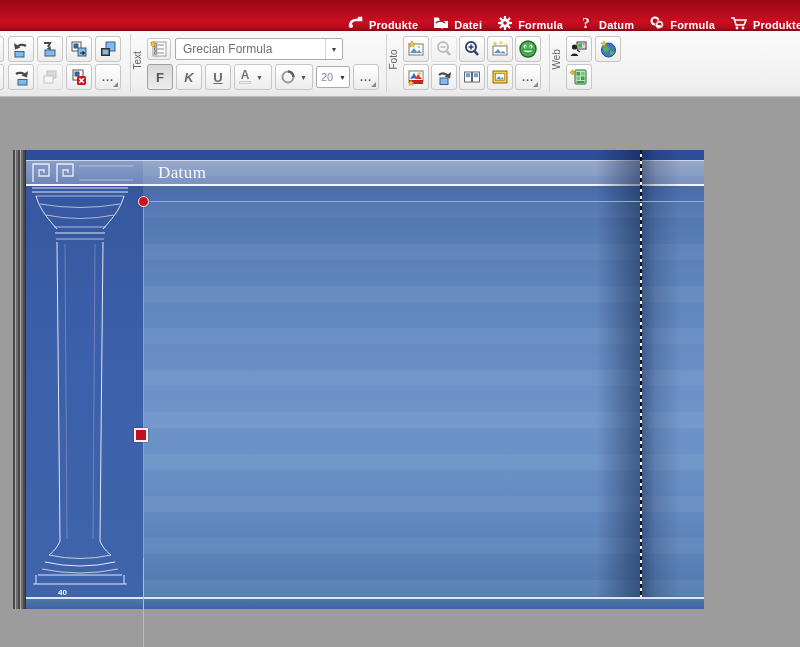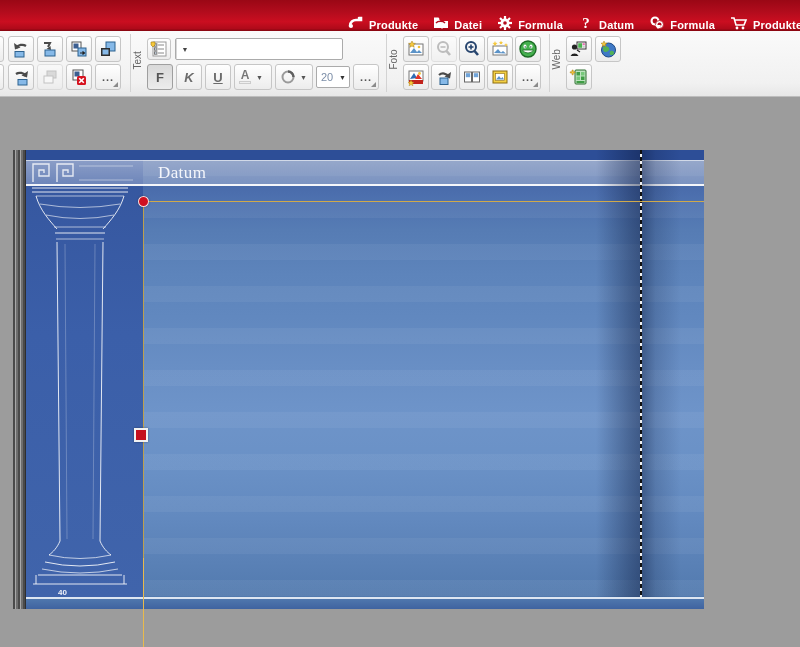--- a/index.html
+++ b/index.html
@@ -228,20 +228,21 @@
         <line x1="8" y1="4" x2="14" y2="4" stroke="#888"></line>
         <line x1="8" y1="8" x2="14" y2="8" stroke="#888"></line>
         <line x1="8" y1="12" x2="14" y2="12" stroke="#888"></line>
         <rect x="4.5" y="2.8" width="2.4" height="2.4" fill="#cfe0f0" stroke="#777"></rect>
         <rect x="4.5" y="6.8" width="2.4" height="2.4" fill="#cfe0f0" stroke="#777"></rect>
         <rect x="4.5" y="10.8" width="2.4" height="2.4" fill="#cfe0f0" stroke="#777"></rect>
         <path d="M1 1 L5 1 L5 4 L3 6 L1 4 Z" fill="#f6c93e" stroke="#a67c0f" stroke-width=".6"></path>
       </svg>
     </div>
     <div class="combo" style="left:175px; top:7px; width:168px; height:22px;">
+      <span class="combo-text">Grecian Formula</span>
       <span class="combo-arrow">▼</span>
     </div>
 
     <div class="tbtn pressed" style="left:147px; top:33px;">
       <span class="fmt-letter" style="color:#555;">F</span>
     </div>
     <div class="tbtn" style="left:176px; top:33px;">
       <span class="fmt-letter" style="font-style:italic;">K</span>
     </div>
     <div class="tbtn" style="left:205px; top:33px;">

